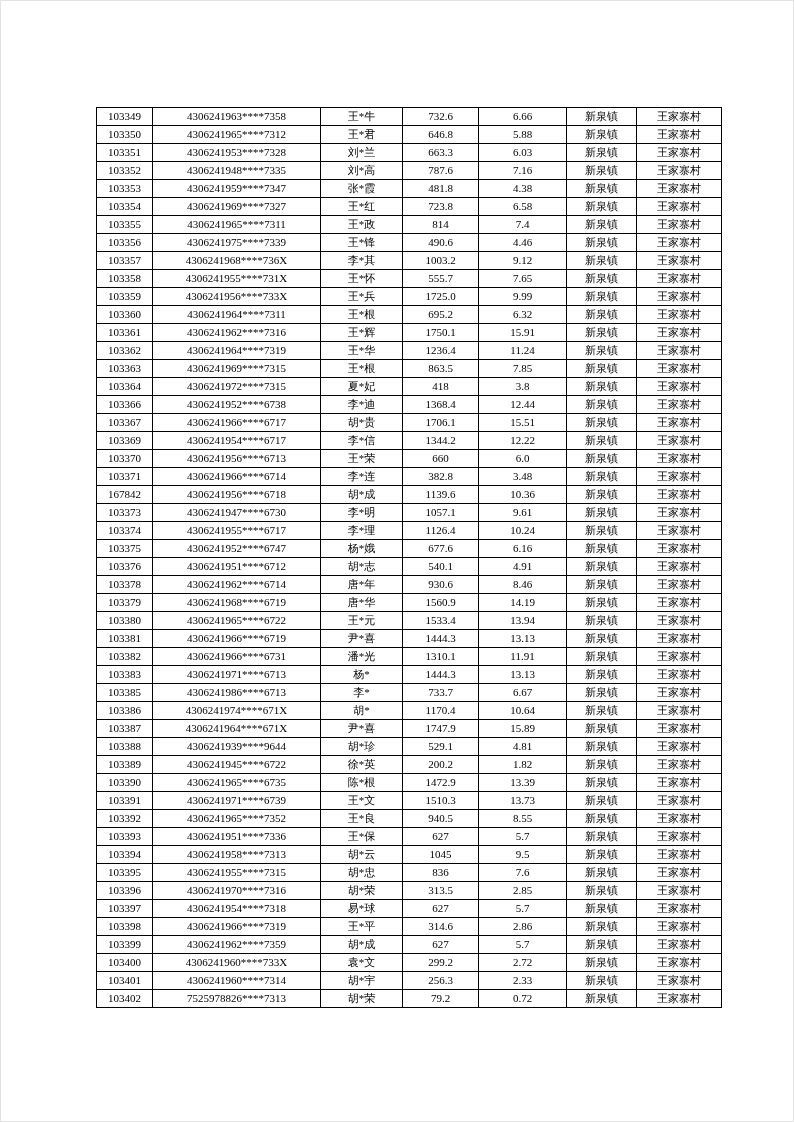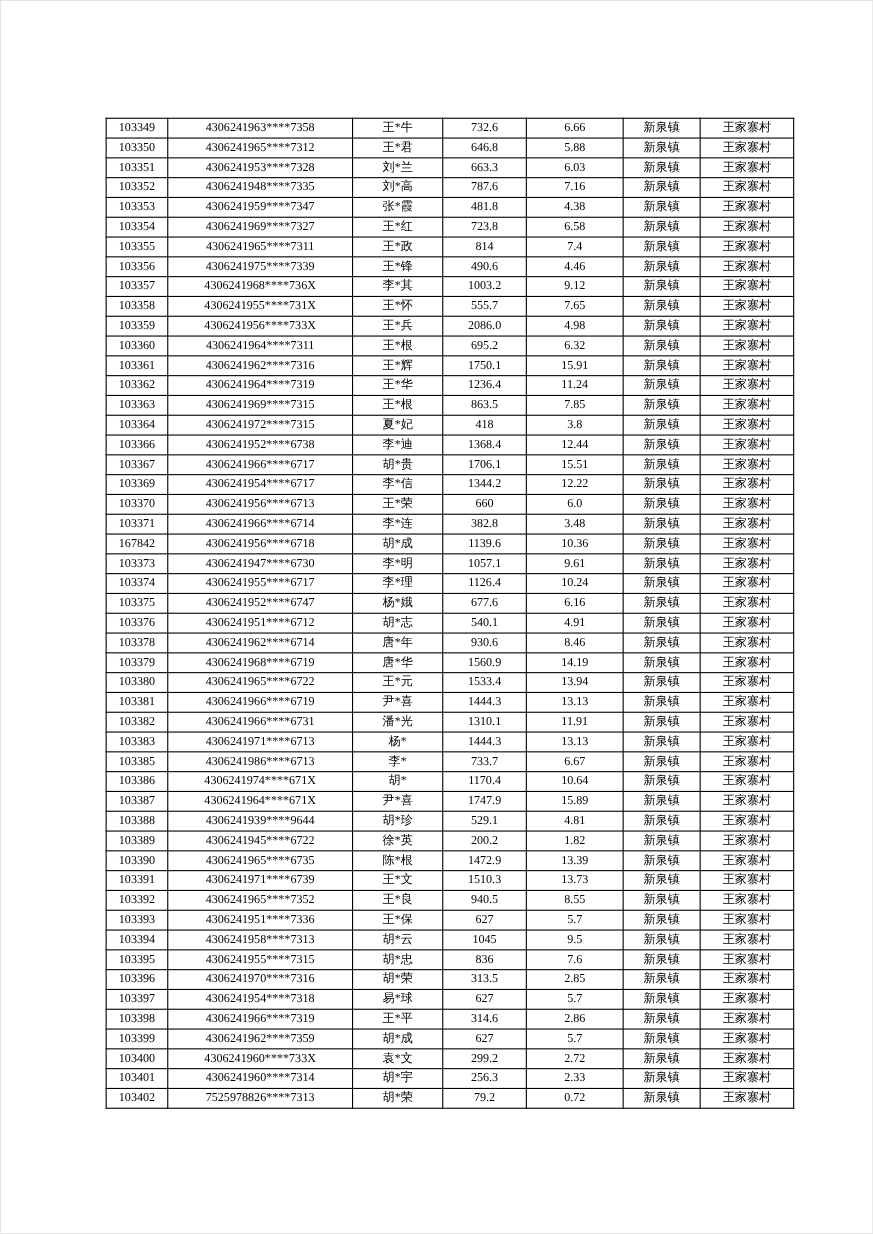--- a/index.html
+++ b/index.html
@@ -151,22 +151,22 @@
         <td>王*怀</td>
         <td>555.7</td>
         <td>7.65</td>
         <td>新泉镇</td>
         <td>王家寨村</td>
       </tr>
       <tr>
         <td>103359</td>
         <td>4306241956****733X</td>
         <td>王*兵</td>
-        <td>2086.0</td>
-        <td>4.98</td>
+        <td>1725.0</td>
+        <td>9.99</td>
         <td>新泉镇</td>
         <td>王家寨村</td>
       </tr>
       <tr>
         <td>103360</td>
         <td>4306241964****7311</td>
         <td>王*根</td>
         <td>695.2</td>
         <td>6.32</td>
         <td>新泉镇</td>

